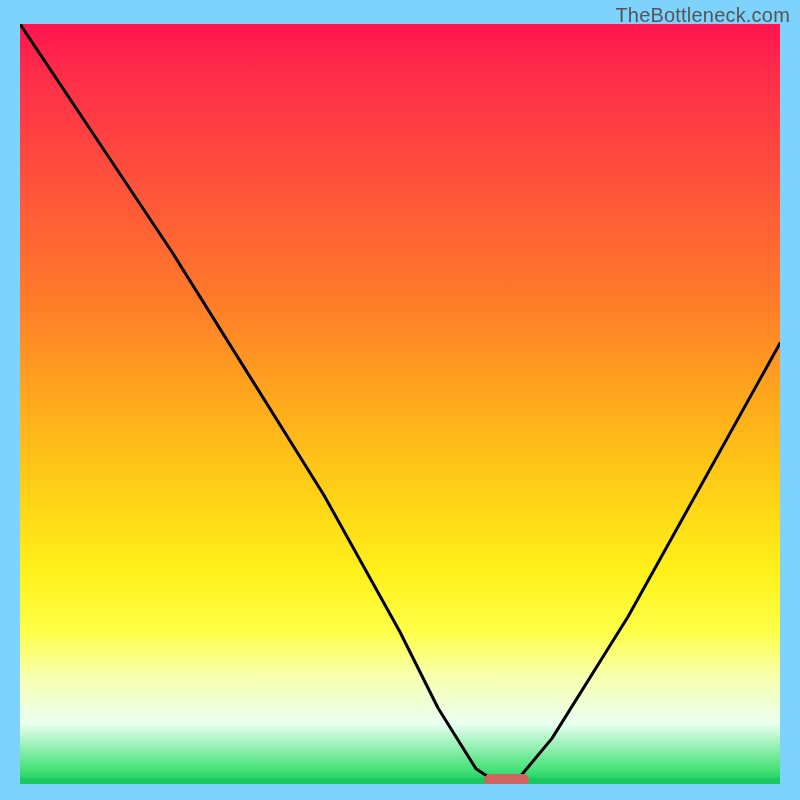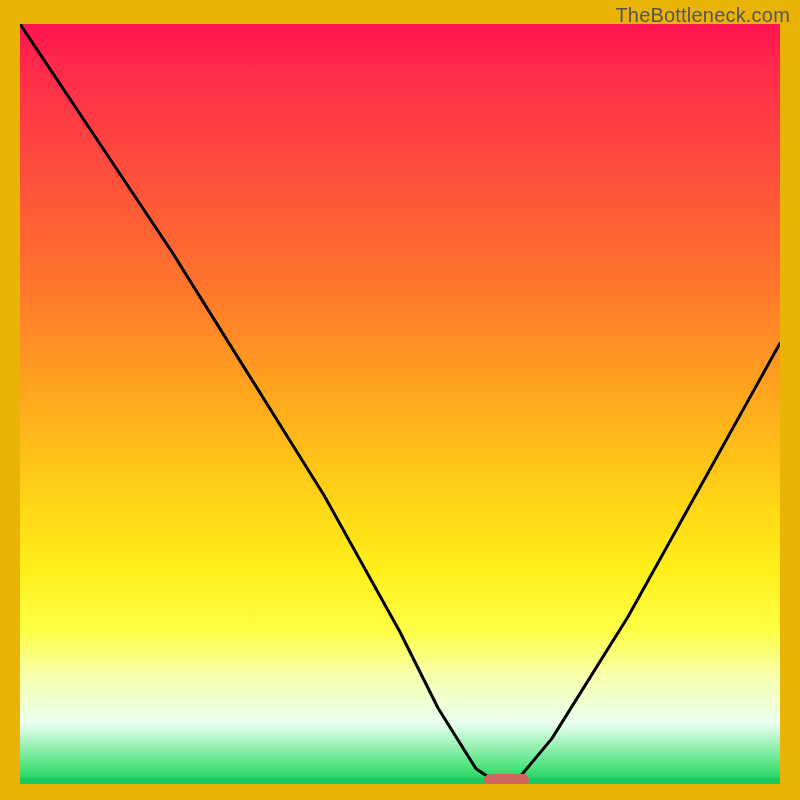--- a/index.html
+++ b/index.html
@@ -8,21 +8,21 @@
     width: 800px;
     height: 800px;
     background: #000;
     overflow: hidden;
     font-family: Arial, Helvetica, sans-serif;
   }
   .frame {
     position: relative;
     width: 800px;
     height: 800px;
-    background: #eab308;
+    background: #7dd3fc;
   }
   .watermark {
     position: absolute;
     top: 4px;
     right: 10px;
     color: #555;
     font-size: 20px;
     font-weight: 500;
     letter-spacing: 0.2px;
     z-index: 20;

